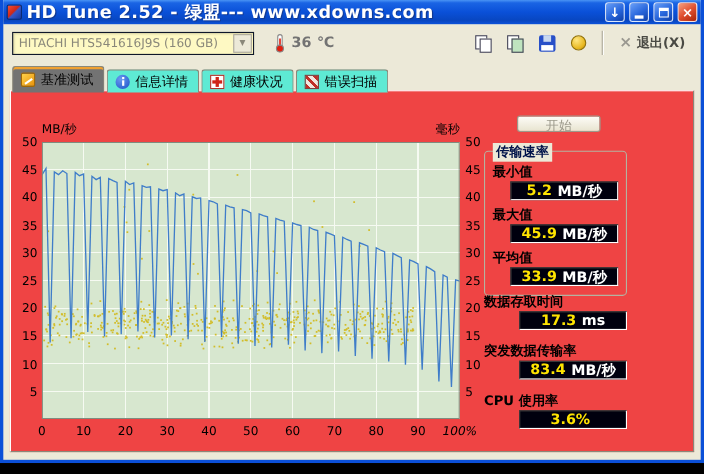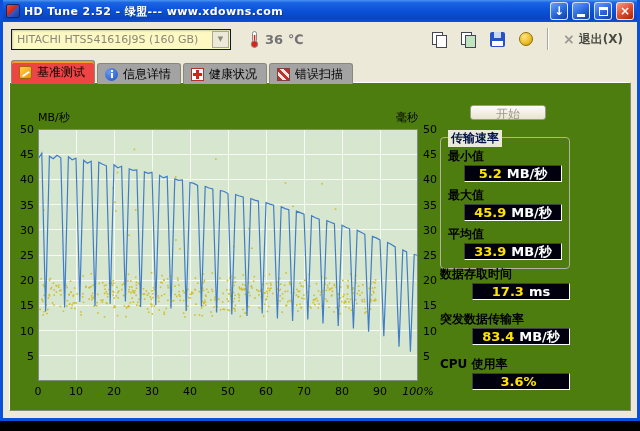--- a/index.html
+++ b/index.html
@@ -6,21 +6,21 @@
   html,body{width:640px;height:431px;overflow:hidden;}
   body{position:relative;font-family:"DejaVu Sans","Liberation Sans",sans-serif;background:#000;}
   .window{position:absolute;left:0;top:0;width:640px;height:421px;background:#ece9d8;
           border:3px solid #0b50d8;border-top:none;}
   
   .titlebar{height:22px;background:linear-gradient(180deg,#4a94f4 0%,#1a64e4 12%,#0a50d8 50%,#0846c0 85%,#0c52da 100%);
             display:flex;align-items:center;padding:0 3px;gap:4px;}
   .app-icon{width:14px;height:14px;border-radius:2px;flex:none;
             background:linear-gradient(135deg,#f05038 0%,#d02818 45%,#3858c8 55%,#1838a0 100%);
             border:1px solid #0a2a70;}
-  .title-text{flex:1;color:#fff;font-weight:bold;font-size:11px;letter-spacing:.4px;
+  .title-text{flex:1;color:#fff;font-weight:bold;font-size:16px;letter-spacing:.4px;
               text-shadow:1px 1px 0 #123a94;white-space:nowrap;overflow:hidden;}
   .tb{width:18px;height:18px;border:1px solid rgba(255,255,255,.8);border-radius:3px;flex:none;
       display:flex;align-items:center;justify-content:center;color:#fff;font-size:12px;font-weight:bold;}
   .tb.blue{background:linear-gradient(145deg,#6aa0f8 0%,#2866dc 55%,#0f3fa6 100%);}
   .tb.close{background:linear-gradient(145deg,#f4a080 0%,#e05030 50%,#aa2408 100%);}
   .min-glyph{display:block;width:8px;height:3px;background:#fff;margin-top:9px;}
   .max-glyph{display:block;width:9px;height:9px;border:1px solid #fff;border-top-width:3px;}
   
   .toolbar{height:34px;display:flex;align-items:center;padding:0 8px;gap:6px;}
   .combo{width:220px;height:21px;background:#fef9c3;border:1px solid #0f172a;display:flex;align-items:center;
@@ -42,34 +42,34 @@
   .icon-save::before{content:"";position:absolute;left:4px;top:0;width:7px;height:6px;background:#c8d8f0;}
   .icon-save::after{content:"";position:absolute;left:2px;bottom:1px;width:11px;height:5px;background:#fff;}
   .icon-donate{width:14px;height:14px;display:inline-block;border-radius:50%;
       background:radial-gradient(circle at 35% 30%,#ffe680,#e8b820 65%,#a87808);border:1px solid #907008;}
   .vsep{width:2px;height:22px;border-left:1px solid #aca899;border-right:1px solid #fff;margin:0 5px;}
   .exit-btn{display:flex;align-items:center;gap:4px;font-size:12px;font-weight:bold;color:#4a4a44;padding:2px 6px;}
   .icon-x{color:#9a9890;font-size:14px;font-weight:bold;line-height:1;}
   
   .tabs{position:absolute;left:8px;top:60px;display:flex;gap:2px;align-items:flex-end;z-index:3;}
   .tab{display:flex;align-items:center;gap:5px;padding:3px 9px 3px 7px;font-size:12px;color:#000;
-       background:#a3a3a3;border:1px solid #8a887a;border-bottom:none;border-radius:3px 3px 0 0;height:21px;}
-  .tab.active{height:24px;background:#ef4444;box-shadow:inset 0 2px 0 #f0a030;position:relative;z-index:4;}
+       background:#5eead4;border:1px solid #8a887a;border-bottom:none;border-radius:3px 3px 0 0;height:21px;}
+  .tab.active{height:24px;background:#737373;box-shadow:inset 0 2px 0 #f0a030;position:relative;z-index:4;}
   .tab-icon{width:13px;height:13px;display:inline-block;position:relative;flex:none;}
   .icon-bench{background:linear-gradient(135deg,#ffd24a,#e8930c);border:1px solid #a06808;border-radius:2px;}
   .icon-bench::after{content:"";position:absolute;left:2px;top:6px;width:8px;height:2px;background:#fff;transform:rotate(-35deg);}
   .icon-info{background:radial-gradient(circle at 35% 30%,#6a9af0,#1a50c8);border-radius:50%;}
   .icon-info::before{content:"";position:absolute;left:5.5px;top:2px;width:2px;height:2px;background:#fff;}
   .icon-info::after{content:"";position:absolute;left:5.5px;top:5.5px;width:2px;height:5px;background:#fff;}
   .icon-health{background:#fff;border:1px solid #b0342c;}
   .icon-health::before{content:"";position:absolute;left:1px;top:4px;width:9px;height:3px;background:#d02418;}
   .icon-health::after{content:"";position:absolute;left:4px;top:1px;width:3px;height:9px;background:#d02418;}
   .icon-scan{background:repeating-linear-gradient(45deg,#c03028 0 3px,#f0e8e0 3px 6px);border:1px solid #804040;}
   
-  .tab-page{position:absolute;left:6px;right:6px;top:82px;bottom:7px;background:#4d7c0f;z-index:2;
+  .tab-page{position:absolute;left:6px;right:6px;top:82px;bottom:7px;background:#ef4444;z-index:2;
             border:1px solid;border-color:#fff #8a887a #8a887a #fff;}
   .chart-region{position:absolute;inset:0;}
   .axis-label{position:absolute;font-size:11px;color:#000;}
   .plot{position:absolute;left:28px;top:46px;width:380px;height:252px;}
   .plot svg{display:block;}
   .tick{position:absolute;font-size:11px;color:#000;}
   
   .start-btn{position:absolute;left:460px;top:22px;width:76px;height:15px;font-size:12px;color:#9c9a8c;
              background:linear-gradient(#fdfcf7,#e8e4d0);border:1px solid #9c9a8c;border-radius:3px;}
   .group-box{position:absolute;left:430px;top:54px;width:130px;border:1px solid #b5b2a0;border-radius:4px;

